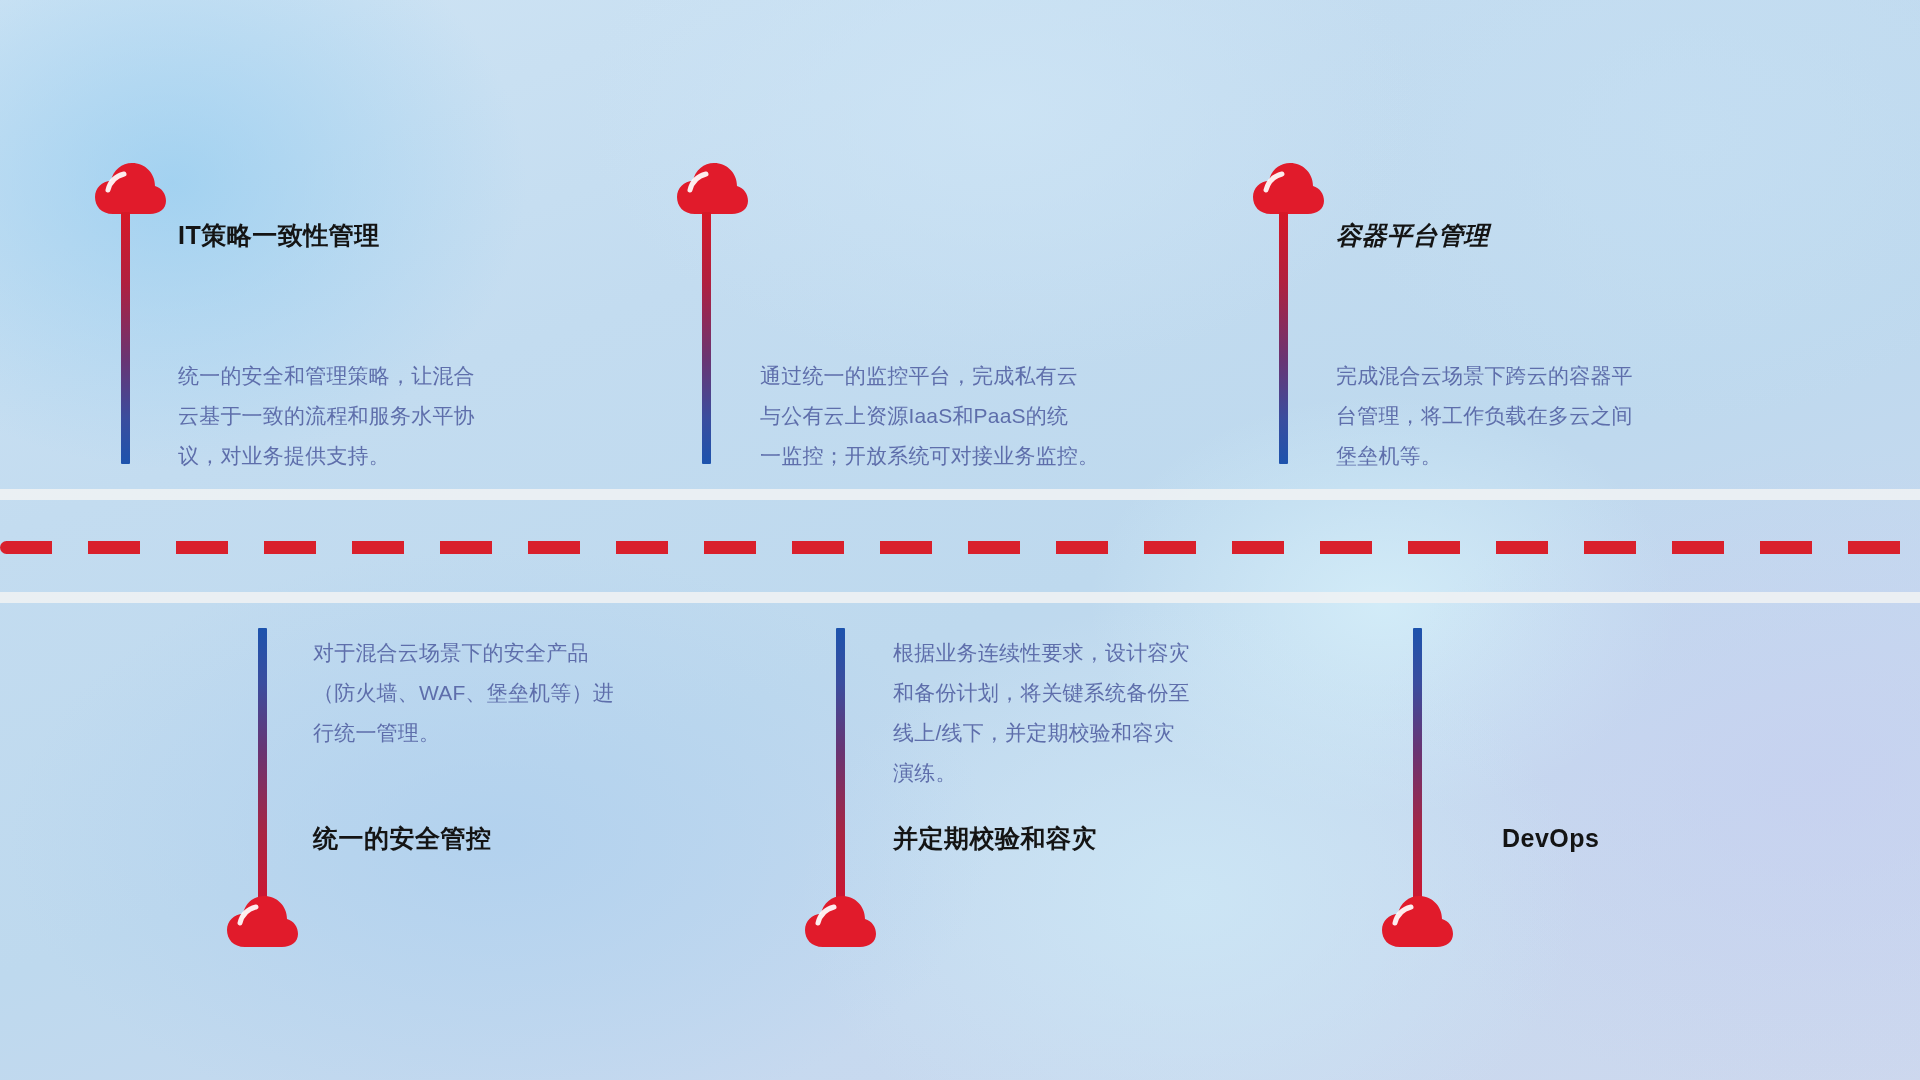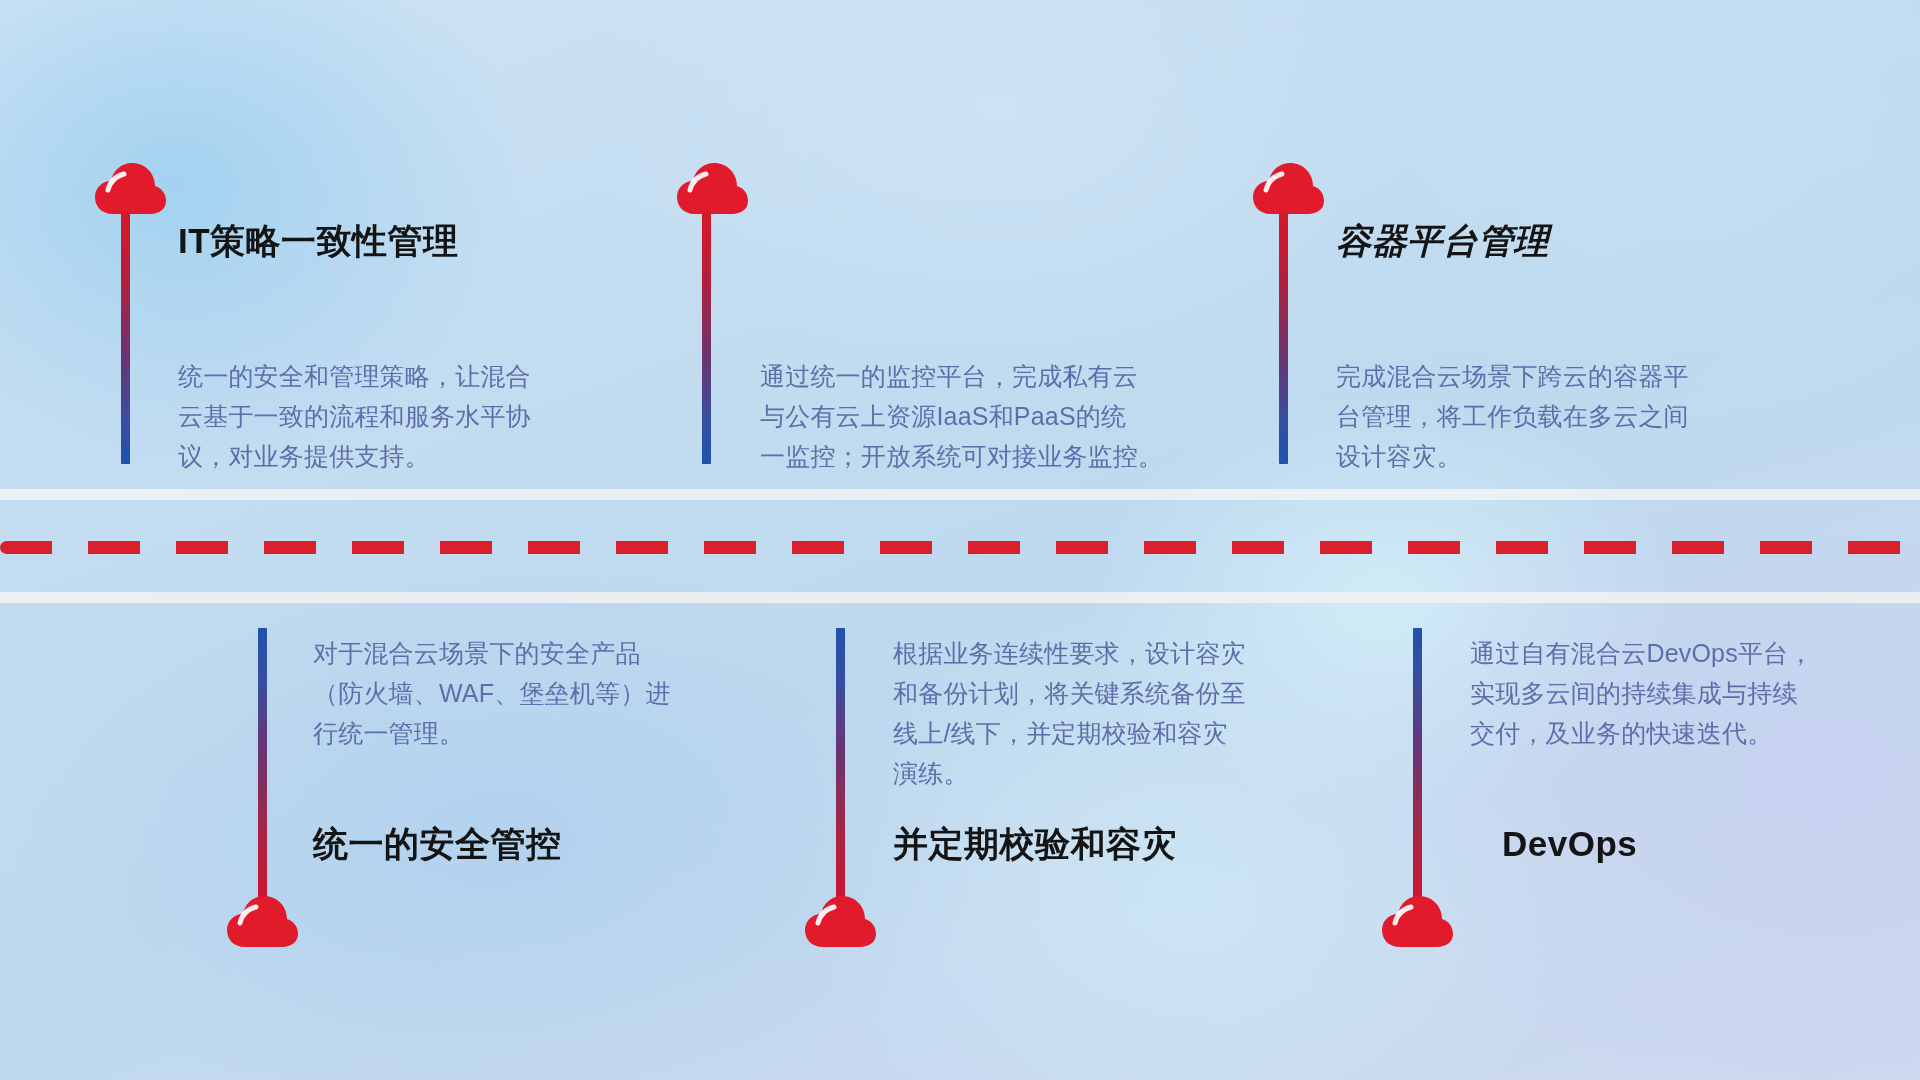--- a/index.html
+++ b/index.html
@@ -29,30 +29,30 @@
   .cloud svg { width: 100%; height: 100%; display: block; }
 
   
   .stem { position: absolute; width: 9px; border-radius: 1px; }
   .stem.down { background: linear-gradient(to bottom, #d71826 0%, #b0203f 28%, #6a3472 58%, #3a4d9e 82%, #1d53ad 100%); }
   .stem.up   { background: linear-gradient(to bottom, #1d53ad 0%, #3a4d9e 20%, #6a3472 45%, #a82543 74%, #cf1530 100%); }
 
   
   .title {
     position: absolute;
-    font-size: 35px;
+    font-size: 25px;
     font-weight: bold;
     color: #141414;
     letter-spacing: 0.5px;
     white-space: nowrap;
     line-height: 1.1;
   }
   .body {
     position: absolute;
-    font-size: 25px;
+    font-size: 21px;
     color: #5e6eab;
     line-height: 40px;
     letter-spacing: 0.2px;
     white-space: pre-line;
   }
 
   
   .rail {
     position: absolute;
     left: 0; width: 1920px; height: 11px;
@@ -106,21 +106,21 @@
   <div class="cloud" style="left:1251px; top:160px;">
     <svg viewBox="0 0 74 58" xmlns="http://www.w3.org/2000/svg">
       <path d="M20 54 C8 54 2 46 2 37 C2 28 9 21 18 21 C20 10 29 3 39 3 C52 3 62 13 62 26 C69 28 73 34 73 41 C73 49 66 54 57 54 Z" fill="#e11b2b"></path>
       <path d="M15 30 C17 22 23 16 31 14" stroke="#ffffff" stroke-width="5" stroke-linecap="round" fill="none" opacity="0.92"></path>
     </svg>
   </div>
   <div class="stem down" style="left:1279px; top:212px; height:252px;"></div>
   <div class="title" style="left:1336px; top:222px;font-style:italic;">容器平台管理</div>
   <div class="body" style="left:1336px; top:356px; width:440px;">完成混合云场景下跨云的容器平
 台管理，将工作负载在多云之间
-设计容灾。</div>
+堡垒机等。</div>
 
   <div class="rail" style="top:489px;"></div>
   <div class="dashline" style="top:541px;"></div>
   <div class="rail" style="top:592px;"></div>
 
   <div class="stem up" style="left:258px; top:628px; height:276px;"></div>
   <div class="body" style="left:313px; top:633px; width:430px;">对于混合云场景下的安全产品
 （防火墙、WAF、堡垒机等）进
 行统一管理。</div>
   <div class="title" style="left:313px; top:825px;">统一的安全管控</div>
@@ -138,23 +138,20 @@
 演练。</div>
   <div class="title" style="left:893px; top:825px;">并定期校验和容灾</div>
   <div class="cloud" style="left:803px; top:893px;">
     <svg viewBox="0 0 74 58" xmlns="http://www.w3.org/2000/svg">
       <path d="M20 54 C8 54 2 46 2 37 C2 28 9 21 18 21 C20 10 29 3 39 3 C52 3 62 13 62 26 C69 28 73 34 73 41 C73 49 66 54 57 54 Z" fill="#e11b2b"></path>
       <path d="M15 30 C17 22 23 16 31 14" stroke="#ffffff" stroke-width="5" stroke-linecap="round" fill="none" opacity="0.92"></path>
     </svg>
   </div>
 
   <div class="stem up" style="left:1413px; top:628px; height:276px;"></div>
-  <div class="body" style="left:1470px; top:633px; width:440px;">通过自有混合云DevOps平台，
-实现多云间的持续集成与持续
-交付，及业务的快速迭代。</div>
   <div class="title" style="left:1470px; top:825px;margin-left:32px;">DevOps</div>
   <div class="cloud" style="left:1380px; top:893px;">
     <svg viewBox="0 0 74 58" xmlns="http://www.w3.org/2000/svg">
       <path d="M20 54 C8 54 2 46 2 37 C2 28 9 21 18 21 C20 10 29 3 39 3 C52 3 62 13 62 26 C69 28 73 34 73 41 C73 49 66 54 57 54 Z" fill="#e11b2b"></path>
       <path d="M15 30 C17 22 23 16 31 14" stroke="#ffffff" stroke-width="5" stroke-linecap="round" fill="none" opacity="0.92"></path>
     </svg>
   </div>
 
 </div>
 

